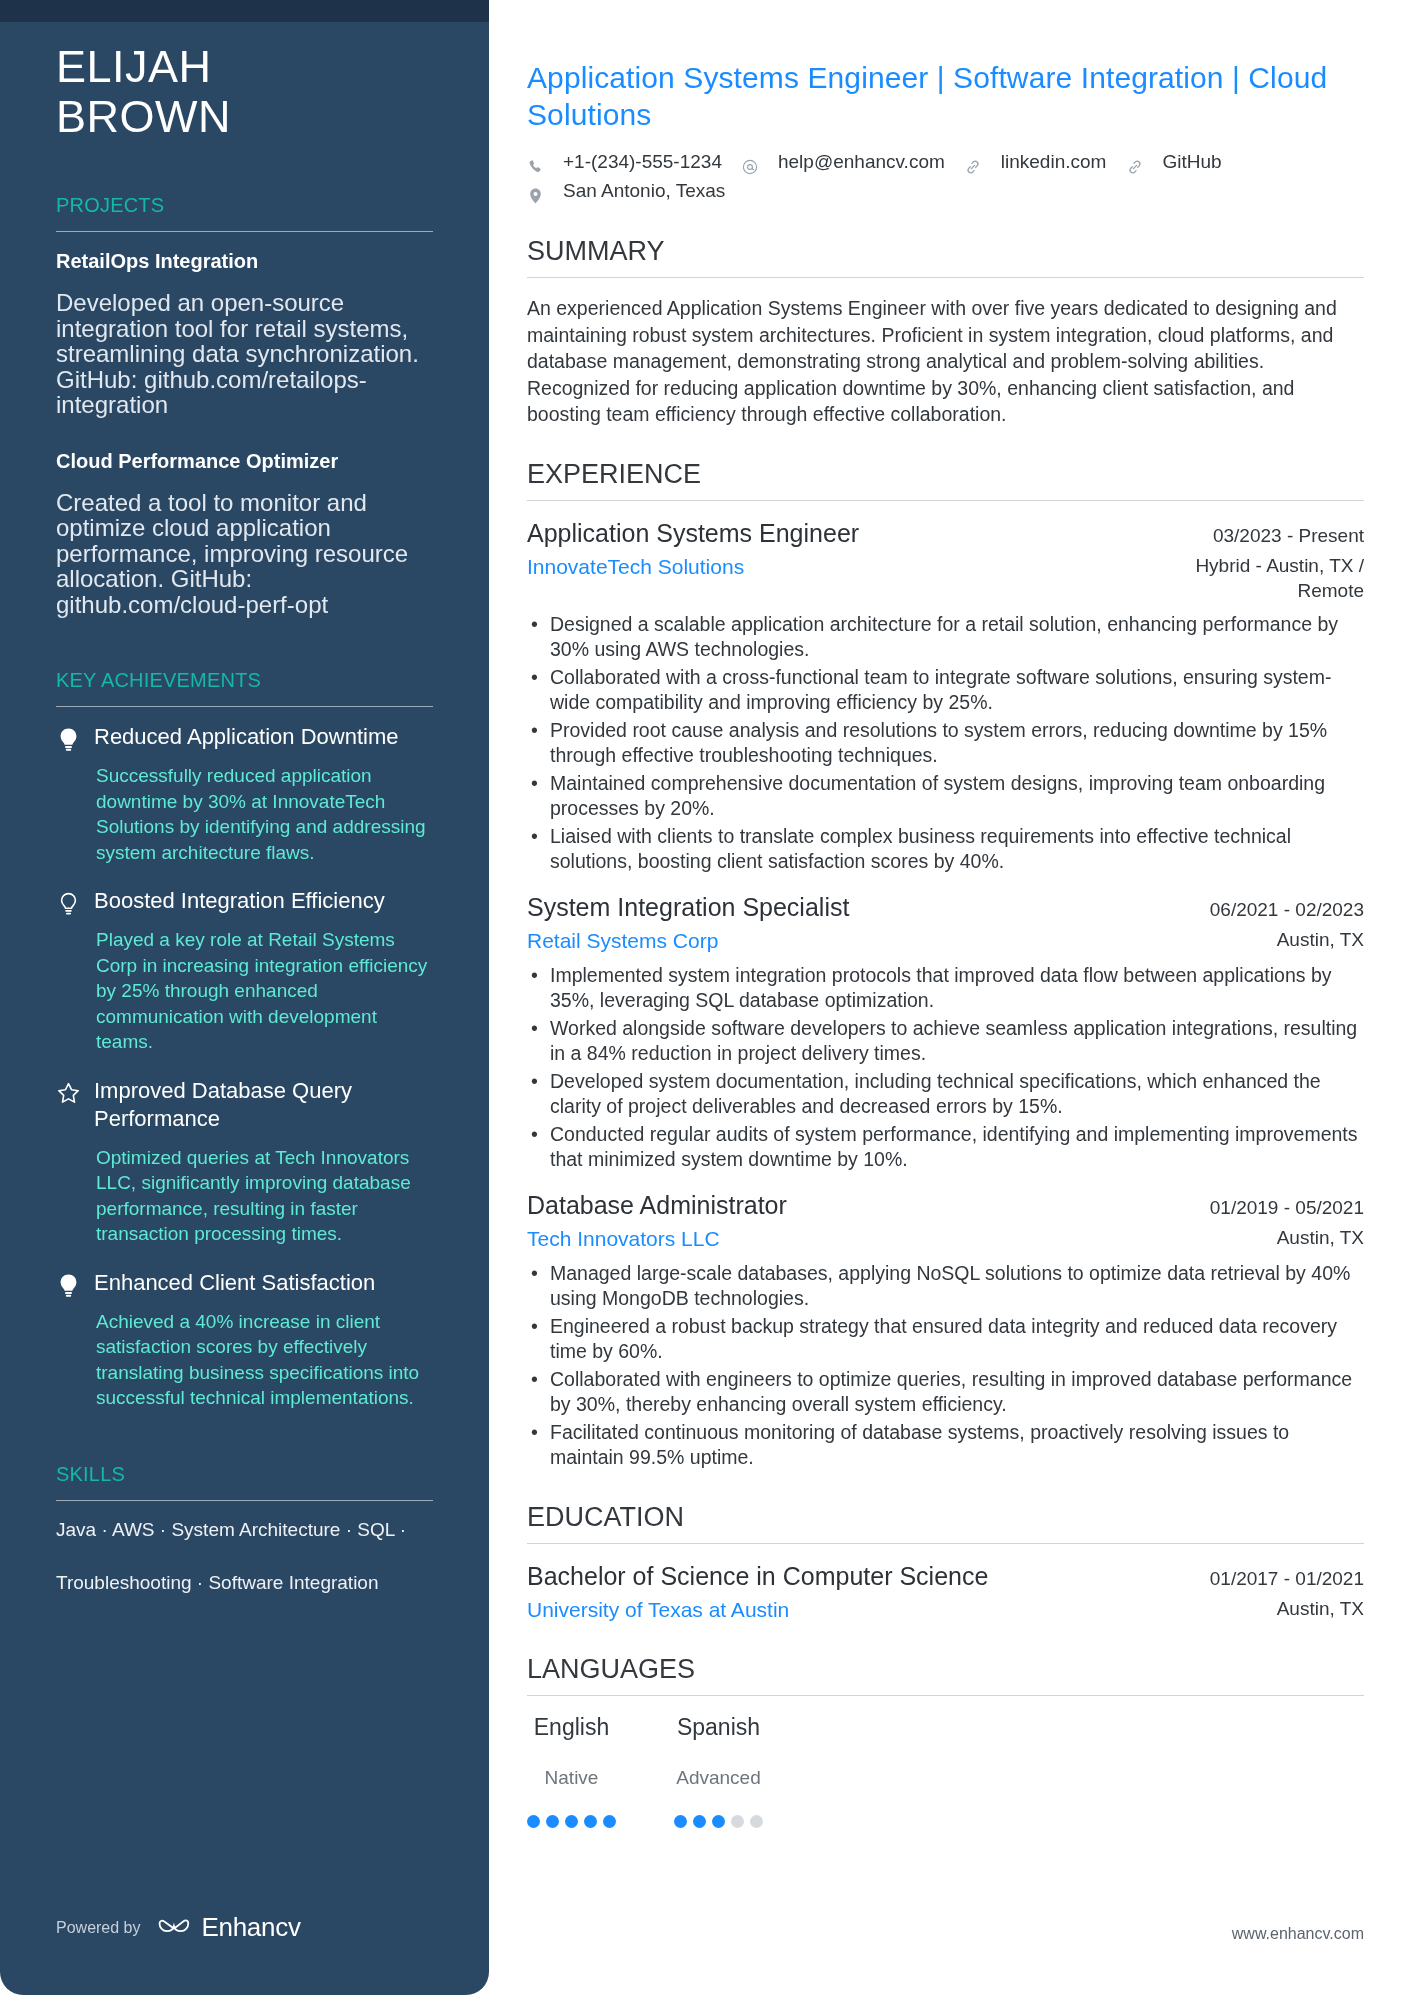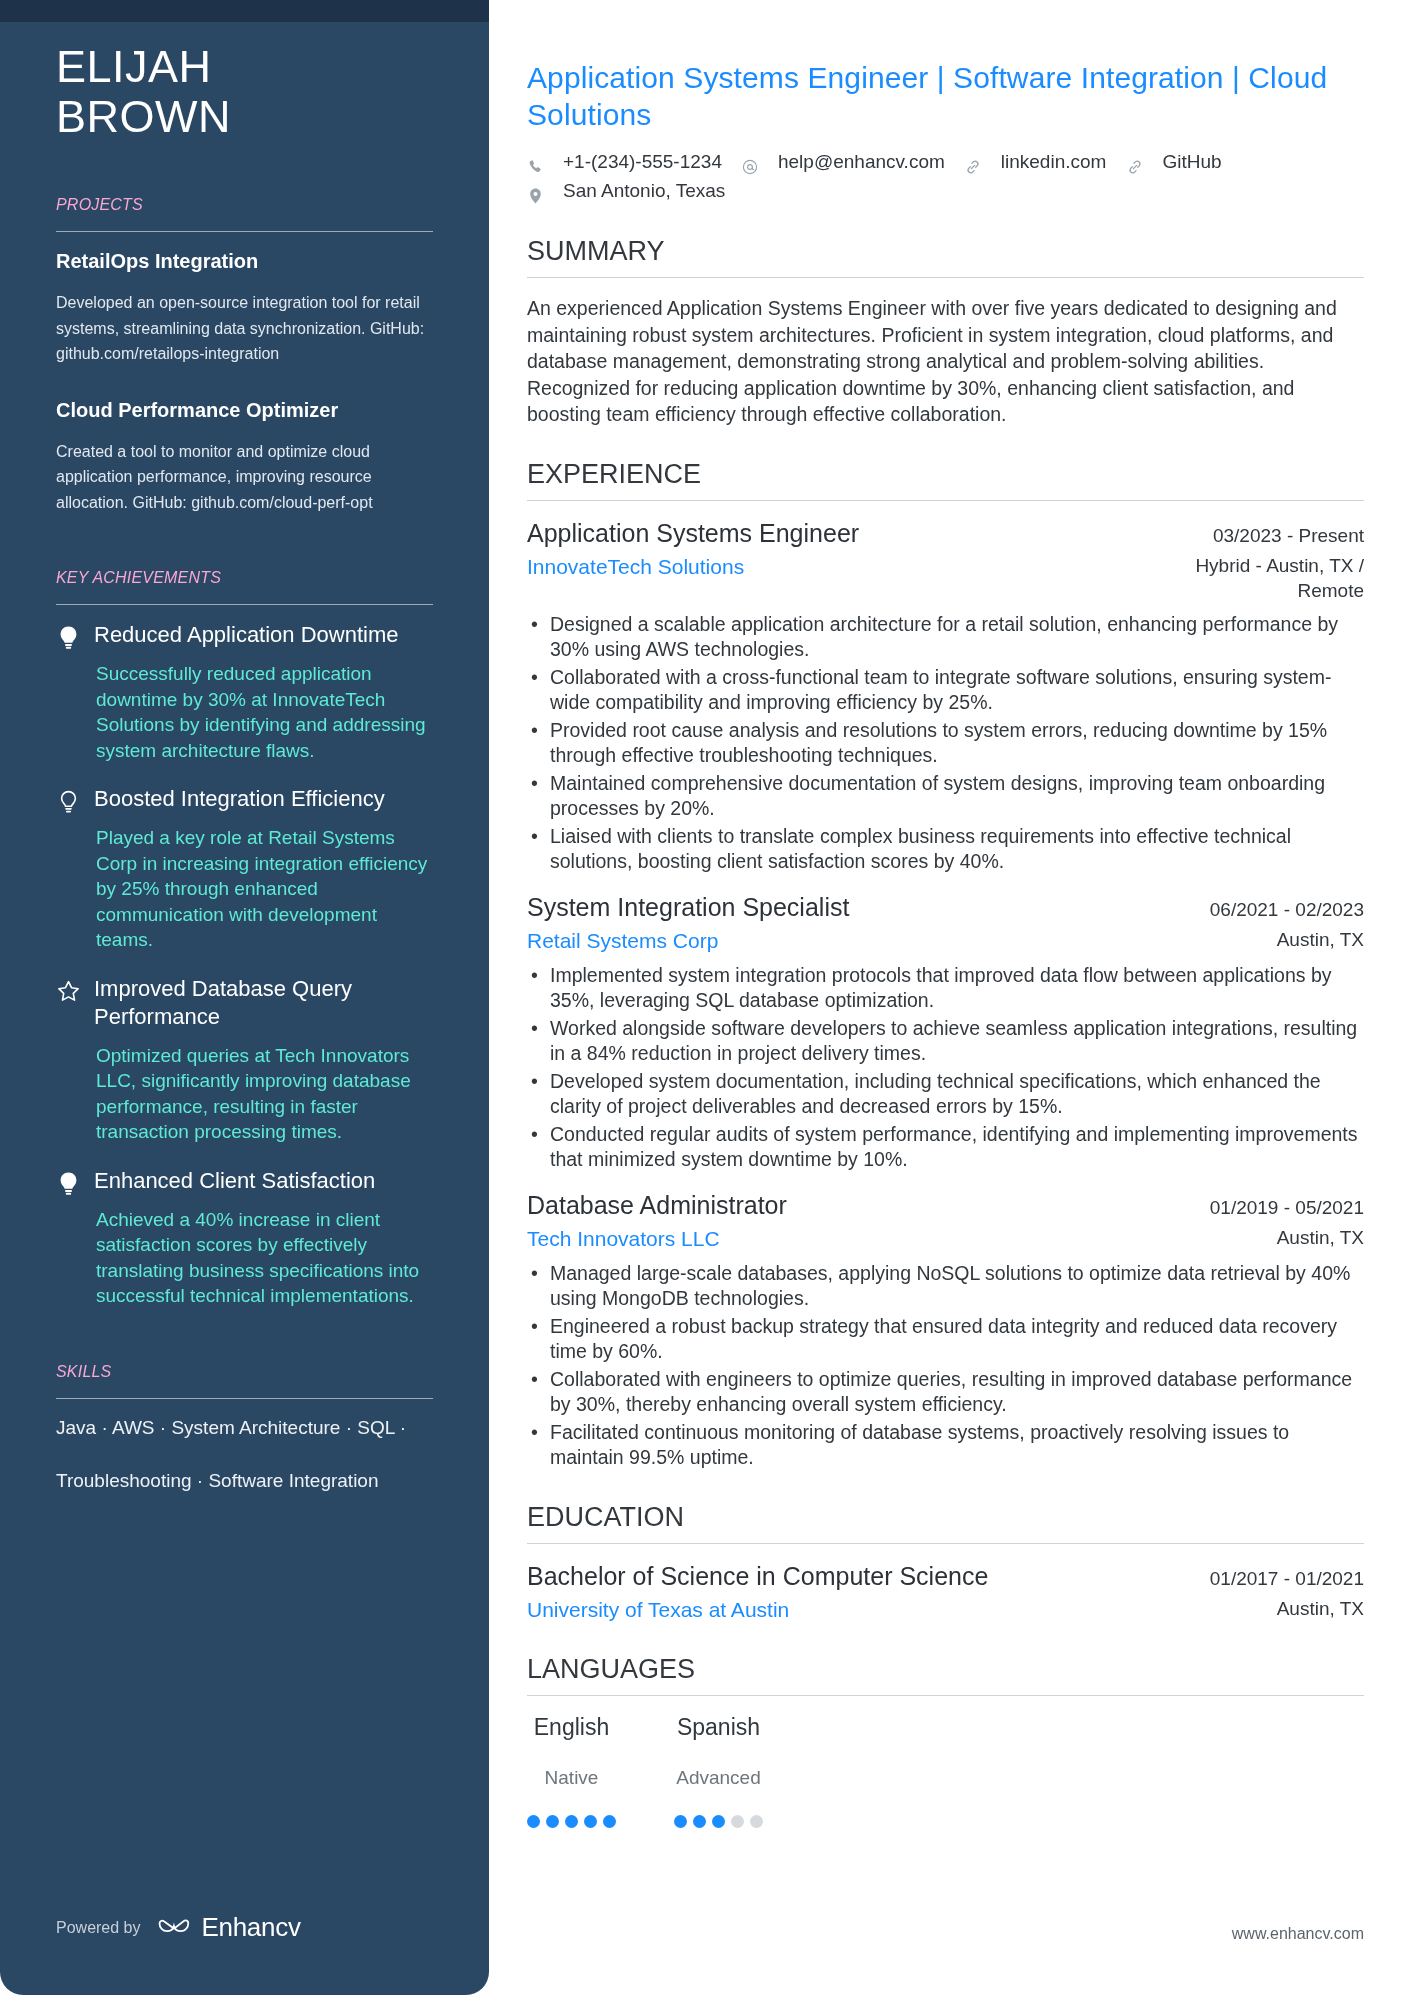--- a/index.html
+++ b/index.html
@@ -25,34 +25,33 @@
     position:absolute; left:0; top:0; width:100%; height:22px;
     background:#1e3349;
   }
   .name-block { padding-top:42px; }
   .name-line {
     font-size:45px; line-height:50px; font-weight:400;
     letter-spacing:0.5px; color:#ffffff;
   }
   .side-section { margin-top:46px; }
   .side-heading {
-    font-size:16px; line-height:34px; font-weight:400; color:#f9a8d4;
+    font-size:20px; line-height:34px; font-weight:400; color:#14b8a6;
     letter-spacing:0.2px;
-    font-style:italic;
   }
   .side-rule {
     height:1px; background:rgba(255,255,255,0.55);
     margin-top:9px; margin-bottom:16px;
   }
   .proj-title {
     font-size:20px; line-height:26px; font-weight:bold; color:#ffffff;
     margin-bottom:16px;
   }
   .proj-desc {
-    font-size:16px; line-height:25.5px; color:#e2e8ef; font-weight:400;
+    font-size:24px; line-height:25.5px; color:#e2e8ef; font-weight:400;
     margin-bottom:30px;
   }
   .ach-item { display:flex; gap:14px; margin-bottom:22px; align-items:flex-start; }
   .ach-icon {
     width:24px; flex:0 0 24px; padding-top:5px;
     display:flex; justify-content:center;
   }
   .ach-body { flex:1; }
   .ach-title {
     font-size:22px; line-height:28px; color:#ffffff; font-weight:400;

